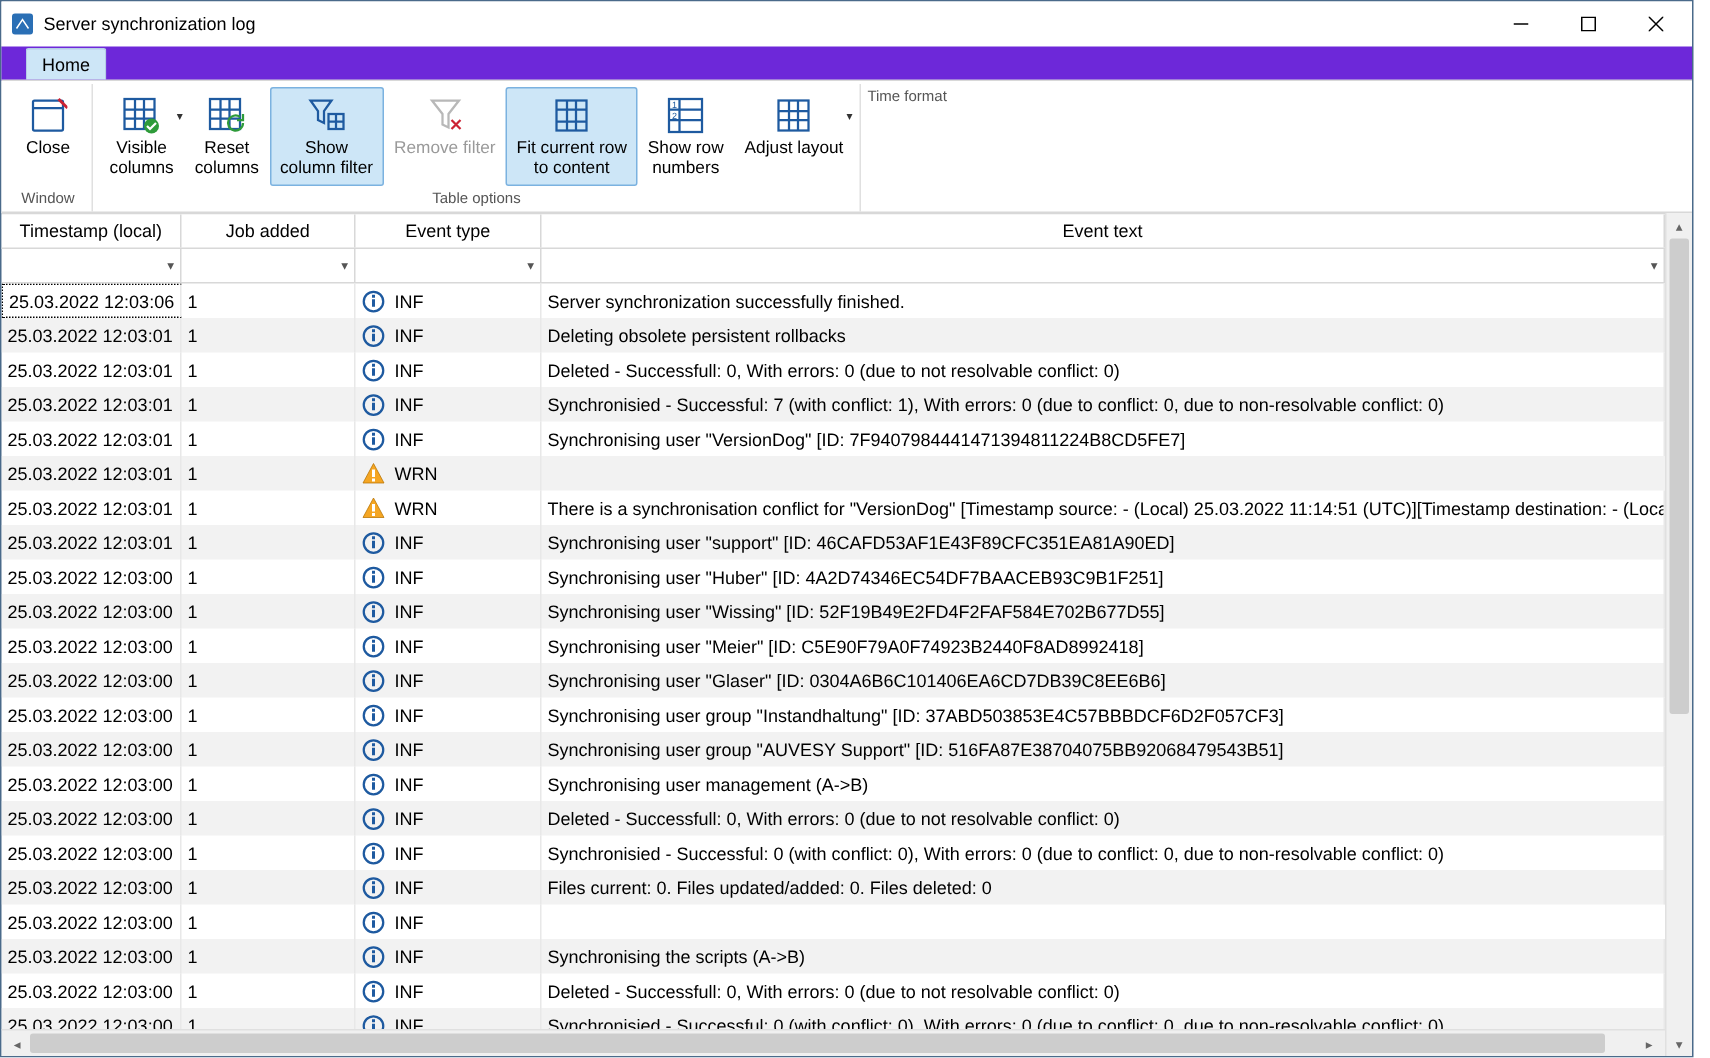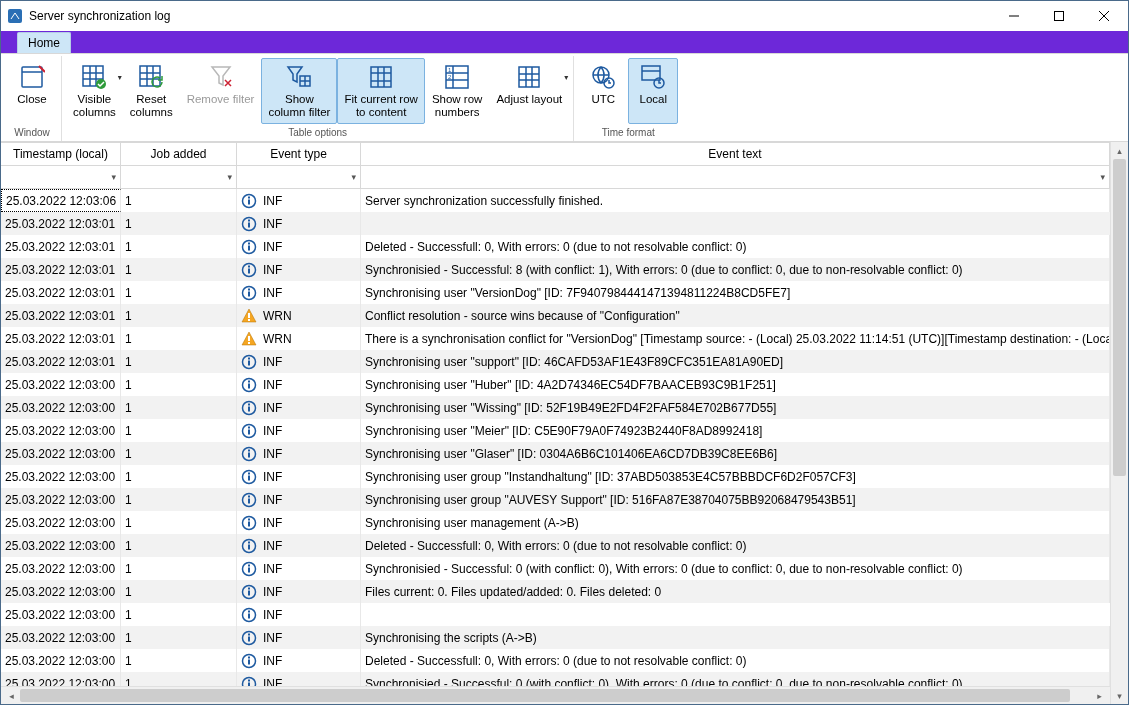--- a/index.html
+++ b/index.html
@@ -122,39 +122,39 @@
               <svg width="26" height="26" viewBox="0 0 26 26">
                 <rect x="2" y="2" width="20" height="20" stroke="#1e5aa0" stroke-width="1.5" fill="none"></rect>
                 <path d="M2 9H22M2 15H22M9 2V22M15 2V22" stroke="#1e5aa0" stroke-width="1.5" fill="none"></path>
                 <path d="M24 18a5 5 0 1 1-2-4" stroke="#2e9b3a" stroke-width="1.5" fill="none"></path>
                 <path d="M24 12v4h-4" stroke="#2e9b3a" stroke-width="1.5" fill="none"></path>
               </svg>
             </div>
             <div class="lbl">Reset
 columns</div>
           </div>
-          <div class="ritem disabled">
-            <div class="ico">
-              <svg width="26" height="26" viewBox="0 0 26 26">
-                <path d="M4 3h18l-7 9v9l-4-2v-7z" stroke="#b8b8b8" stroke-width="1.5" fill="none"></path>
-                <path d="M17 16l6 6M23 16l-6 6" stroke="#c23" stroke-width="1.5"></path>
-              </svg>
-            </div>
-            <div class="lbl">Remove filter</div>
-          </div>
           <div class="ritem active">
             <div class="ico">
               <svg width="26" height="26" viewBox="0 0 26 26">
                 <path d="M2 3h14l-5 7v8l-4-2v-6z" stroke="#1e5aa0" stroke-width="1.5" fill="none"></path>
                 <rect x="14" y="12" width="10" height="10" stroke="#1e5aa0" stroke-width="1.5" fill="none"></rect>
                 <path d="M14 17H24M19 12V22" stroke="#1e5aa0" stroke-width="1.5" fill="none"></path>
               </svg>
             </div>
             <div class="lbl">Show
 column filter</div>
+          </div>
+          <div class="ritem disabled">
+            <div class="ico">
+              <svg width="26" height="26" viewBox="0 0 26 26">
+                <path d="M4 3h18l-7 9v9l-4-2v-7z" stroke="#b8b8b8" stroke-width="1.5" fill="none"></path>
+                <path d="M17 16l6 6M23 16l-6 6" stroke="#c23" stroke-width="1.5"></path>
+              </svg>
+            </div>
+            <div class="lbl">Remove filter</div>
           </div>
           <div class="ritem active">
             <div class="ico">
               <svg width="26" height="26" viewBox="0 0 26 26">
                 <rect x="3" y="3" width="20" height="20" stroke="#1e5aa0" stroke-width="1.5" fill="none"></rect>
                 <path d="M3 9H23M3 17H23M10 3V23M16 3V23" stroke="#1e5aa0" stroke-width="1.5" fill="none"></path>
               </svg>
             </div>
             <div class="lbl">Fit current row
 to content</div>
@@ -178,44 +178,20 @@
                 <path d="M3 10H23M3 16H23M10 3V23M16 3V23" stroke="#1e5aa0" stroke-width="1.5" fill="none"></path>
               </svg>
             </div>
             <div class="lbl">Adjust layout</div>
             <span class="drop-caret">▾</span>
           </div>
         </div>
         <div class="caption">Table options</div>
       </div>
       <div class="rgroup">
-        <div class="items">
-          <div class="ritem">
-            <div class="ico">
-              <svg width="26" height="26" viewBox="0 0 26 26">
-                <circle cx="11" cy="11" r="8" stroke="#1e5aa0" stroke-width="1.5" fill="none"></circle>
-                <path d="M3 11H19M11 3a12 12 0 0 1 0 16M11 3a12 12 0 0 0 0 16" stroke="#1e5aa0" stroke-width="1.5" fill="none"></path>
-                <circle cx="19" cy="19" r="5" stroke="#1e5aa0" stroke-width="1.5" fill="none"></circle>
-                <path d="M19 16v3h2" stroke="#1e5aa0" stroke-width="1.5" fill="none"></path>
-              </svg>
-            </div>
-            <div class="lbl">UTC</div>
-          </div>
-          <div class="ritem active">
-            <div class="ico">
-              <svg width="26" height="26" viewBox="0 0 26 26">
-                <rect x="2" y="2" width="18" height="14" stroke="#1e5aa0" stroke-width="1.5" fill="none"></rect>
-                <path d="M2 7H20" stroke="#1e5aa0" stroke-width="1.5" fill="none"></path>
-                <circle cx="19" cy="19" r="5" stroke="#1e5aa0" stroke-width="1.5" fill="none"></circle>
-                <path d="M19 16v3h2" stroke="#1e5aa0" stroke-width="1.5" fill="none"></path>
-              </svg>
-            </div>
-            <div class="lbl">Local</div>
-          </div>
-        </div>
         <div class="caption">Time format</div>
       </div>
     </div>
 
   <div class="content">
     <div class="grid-wrap">
       <div class="header-row">
         <div class="hcell col-ts">Timestamp (local)</div>
         <div class="hcell col-job">Job added</div>
         <div class="hcell col-et">Event type</div>
@@ -251,20 +227,21 @@
           <div class="row alt">
             <div class="cell col-ts">25.03.2022 12:03:01</div>
             <div class="cell col-job">1</div>
             <div class="cell col-et"><span class="et-ico">
                 <svg width="16" height="16" viewBox="0 0 16 16">
                   <circle cx="8" cy="8" r="6.5" fill="none" stroke="#1e5aa0" stroke-width="1.5"></circle>
                   <rect x="7" y="6.5" width="2" height="5" fill="#1e5aa0"></rect>
                   <rect x="7" y="3.5" width="2" height="2" fill="#1e5aa0"></rect>
                 </svg>
               </span>INF</div>
+            <div class="cell col-txt">Deleting obsolete persistent rollbacks</div>
           </div>
           <div class="row">
             <div class="cell col-ts">25.03.2022 12:03:01</div>
             <div class="cell col-job">1</div>
             <div class="cell col-et"><span class="et-ico">
                 <svg width="16" height="16" viewBox="0 0 16 16">
                   <circle cx="8" cy="8" r="6.5" fill="none" stroke="#1e5aa0" stroke-width="1.5"></circle>
                   <rect x="7" y="6.5" width="2" height="5" fill="#1e5aa0"></rect>
                   <rect x="7" y="3.5" width="2" height="2" fill="#1e5aa0"></rect>
                 </svg>
@@ -274,21 +251,21 @@
           <div class="row alt">
             <div class="cell col-ts">25.03.2022 12:03:01</div>
             <div class="cell col-job">1</div>
             <div class="cell col-et"><span class="et-ico">
                 <svg width="16" height="16" viewBox="0 0 16 16">
                   <circle cx="8" cy="8" r="6.5" fill="none" stroke="#1e5aa0" stroke-width="1.5"></circle>
                   <rect x="7" y="6.5" width="2" height="5" fill="#1e5aa0"></rect>
                   <rect x="7" y="3.5" width="2" height="2" fill="#1e5aa0"></rect>
                 </svg>
               </span>INF</div>
-            <div class="cell col-txt">Synchronisied - Successful: 8 (with conflict: 1), With errors: 0 (due to conflict: 0, due to non-resolvable conflict: 0)</div>
+            <div class="cell col-txt">Synchronisied - Successful: 7 (with conflict: 1), With errors: 0 (due to conflict: 0, due to non-resolvable conflict: 0)</div>
           </div>
           <div class="row">
             <div class="cell col-ts">25.03.2022 12:03:01</div>
             <div class="cell col-job">1</div>
             <div class="cell col-et"><span class="et-ico">
                 <svg width="16" height="16" viewBox="0 0 16 16">
                   <circle cx="8" cy="8" r="6.5" fill="none" stroke="#1e5aa0" stroke-width="1.5"></circle>
                   <rect x="7" y="6.5" width="2" height="5" fill="#1e5aa0"></rect>
                   <rect x="7" y="3.5" width="2" height="2" fill="#1e5aa0"></rect>
                 </svg>
@@ -298,21 +275,20 @@
           <div class="row alt">
             <div class="cell col-ts">25.03.2022 12:03:01</div>
             <div class="cell col-job">1</div>
             <div class="cell col-et"><span class="et-ico">
                 <svg width="16" height="16" viewBox="0 0 16 16">
                   <path d="M8 1 L15 14 H1 Z" fill="#f5a623" stroke="#b57200" stroke-width="0.5"></path>
                   <rect x="7" y="5" width="2" height="5" fill="#fff"></rect>
                   <rect x="7" y="11" width="2" height="2" fill="#fff"></rect>
                 </svg>
               </span>WRN</div>
-            <div class="cell col-txt">Conflict resolution - source wins because of "Configuration"</div>
           </div>
           <div class="row">
             <div class="cell col-ts">25.03.2022 12:03:01</div>
             <div class="cell col-job">1</div>
             <div class="cell col-et"><span class="et-ico">
                 <svg width="16" height="16" viewBox="0 0 16 16">
                   <path d="M8 1 L15 14 H1 Z" fill="#f5a623" stroke="#b57200" stroke-width="0.5"></path>
                   <rect x="7" y="5" width="2" height="5" fill="#fff"></rect>
                   <rect x="7" y="11" width="2" height="2" fill="#fff"></rect>
                 </svg>

